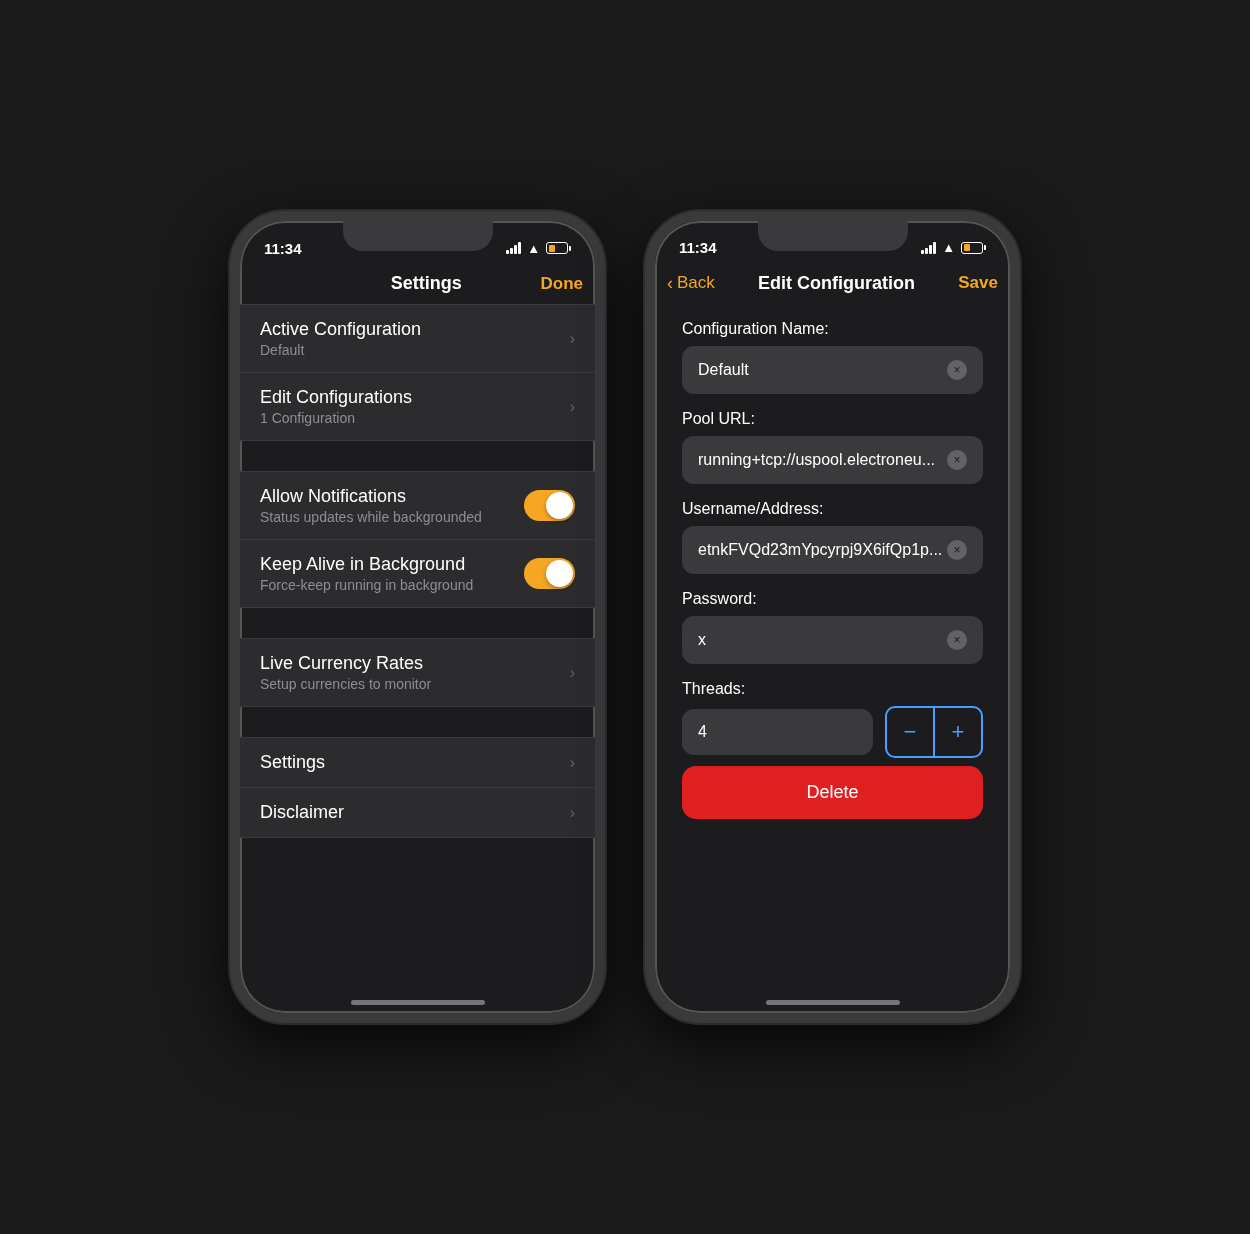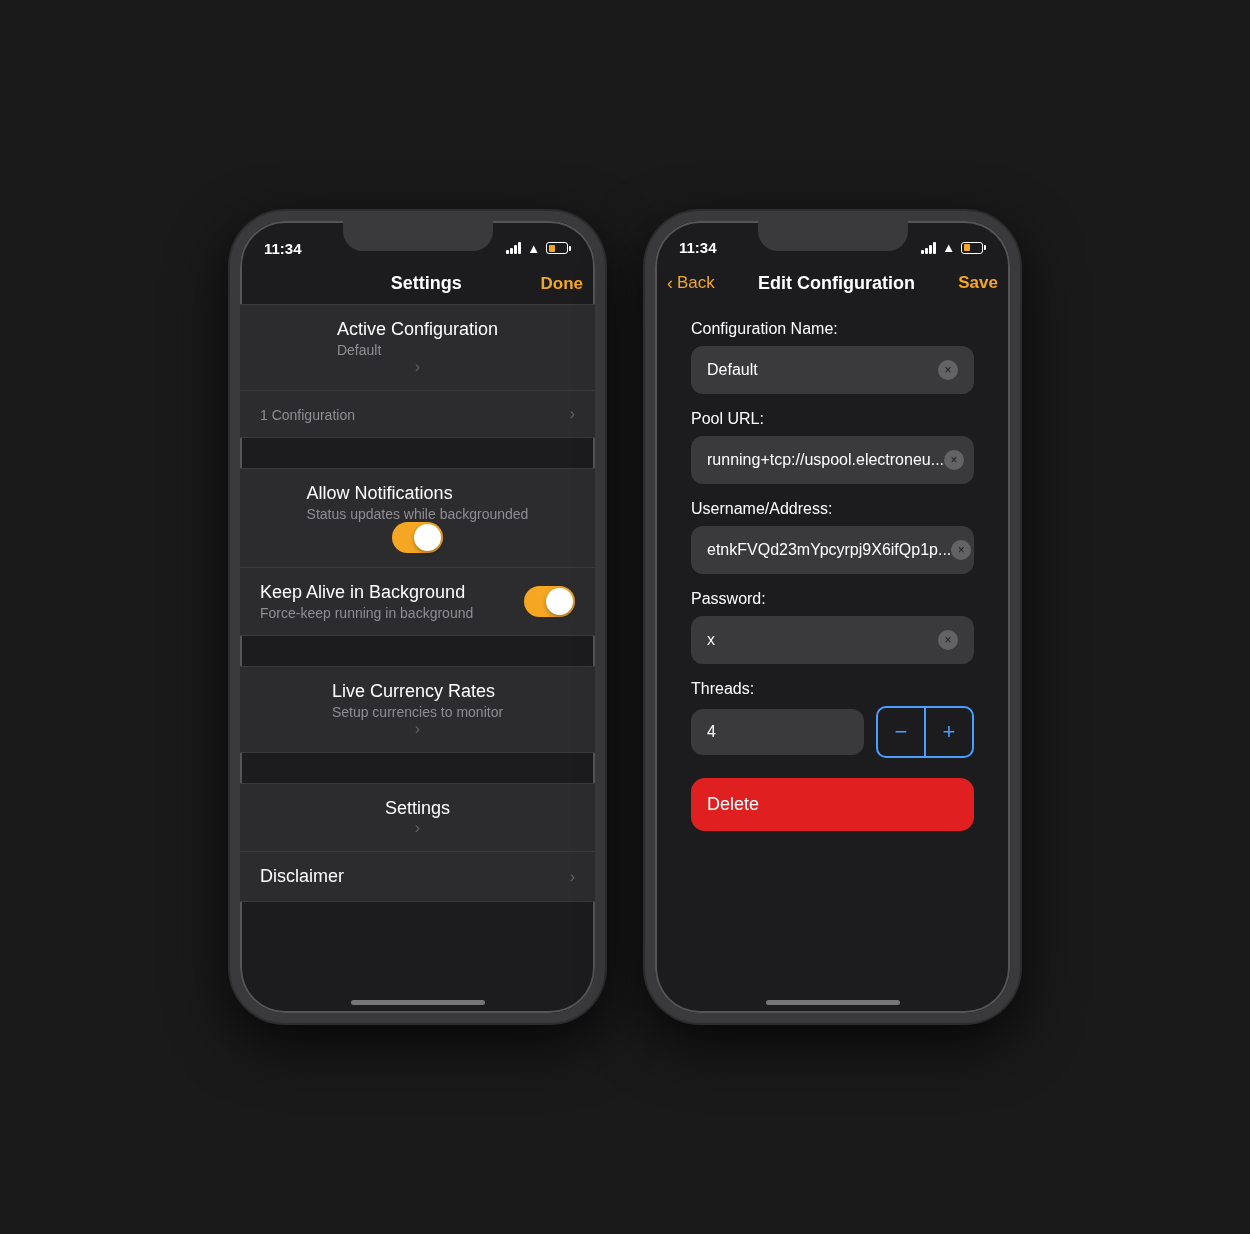--- a/index.html
+++ b/index.html
@@ -156,21 +156,20 @@
       padding: 14px 20px;
       display: flex;
       justify-content: space-between;
       align-items: center;
       border-bottom: 0.5px solid #3a3a3c;
       cursor: pointer;
     }
 
     .settings-item:first-child {
       border-top: 0.5px solid #3a3a3c;
-      flex-direction: column;
     }
 
     .settings-spacer {
       height: 30px;
       background: transparent;
     }
 
     .item-text {
       flex: 1;
     }
@@ -221,21 +220,21 @@
       transform: translateX(-50%);
       width: 134px;
       height: 5px;
       background: #fff;
       border-radius: 3px;
       opacity: 0.4;
     }
 
     
     .edit-content {
-      padding: 16px 36px;
+      padding: 16px 27px;
       overflow-y: auto;
       height: calc(812px - 44px - 56px);
     }
 
     .field-label {
       color: #fff;
       font-size: 16px;
       font-weight: 400;
       margin-bottom: 8px;
       margin-top: 16px;
@@ -316,24 +315,25 @@
     .stepper-divider {
       width: 2px;
       background: #4a9eff;
     }
 
     
     .delete-btn {
       background: #e02020;
       border-radius: 14px;
       padding: 16px;
+      text-align: center;
       color: #fff;
       font-size: 18px;
       font-weight: 500;
-      margin-top: 20px;
+      margin-top: 8px;
       cursor: pointer;
     }
 
     .screen-wrapper {
       display: flex;
       flex-direction: column;
       height: 100%;
     }
   </style>
 </head>
@@ -373,20 +373,21 @@
       <div class="settings-group">
         <div class="settings-item">
           <div class="item-text">
             <div class="item-title">Active Configuration</div>
             <div class="item-subtitle">Default</div>
           </div>
           <span class="chevron-right">›</span>
         </div>
         <div class="settings-item">
           <div class="item-text">
+            <div class="item-title">Edit Configurations</div>
             <div class="item-subtitle">1 Configuration</div>
           </div>
           <span class="chevron-right">›</span>
         </div>
       </div>
 
       <div class="settings-spacer"></div>
 
       <div class="settings-group">
         <div class="settings-item">

